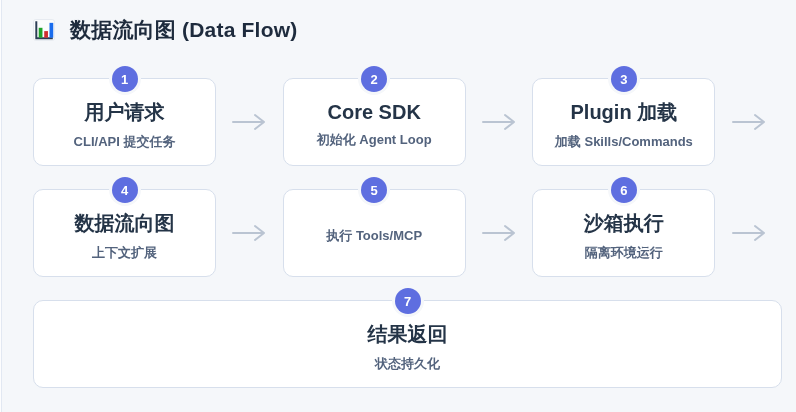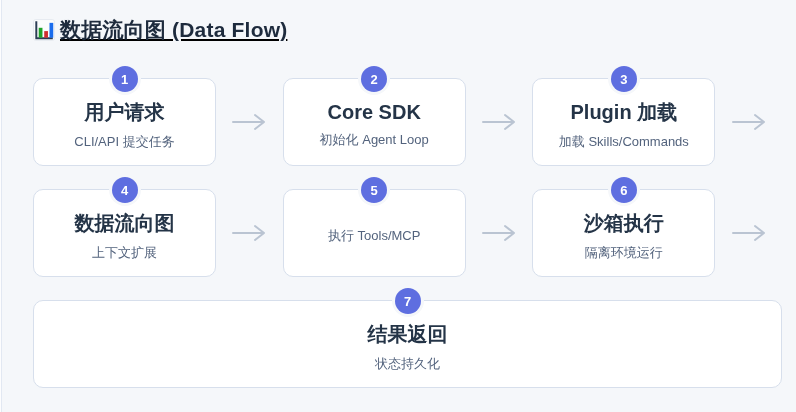--- a/index.html
+++ b/index.html
@@ -19,23 +19,22 @@
     background:var(--bg);
     font-family:"Liberation Sans","DejaVu Sans",sans-serif;
     position:relative;
   }
   .left-edge{
     position:absolute;left:0;top:0;bottom:0;width:2px;
     background:#fdfdfe;border-right:1.5px solid #e2e8f2;
   }
   .container{padding:16px 14px 0 33px;}
   .page-title{
-    display:flex;align-items:center;gap:5px;
+    display:flex;align-items:center;gap:15px;
     margin-bottom:34px;
-    text-decoration:underline;
   }
   .page-title .title-text{
     font-size:21px;font-weight:bold;color:var(--title);
     letter-spacing:.2px;
   }
   .chart-icon{width:22px;height:22px;display:inline-block;}
   .row{
     display:flex;align-items:stretch;margin-bottom:23px;
   }
   .card{
@@ -53,21 +52,21 @@
     width:26px;height:26px;border-radius:50%;
     background:var(--badge);color:var(--badge-text);
     font-size:13px;font-weight:bold;
     display:flex;align-items:center;justify-content:center;
     box-shadow:0 0 0 3px var(--bg);
   }
   .card-title{
     font-size:20px;font-weight:bold;color:var(--card-title);
   }
   .card-sub{
-    font-size:13px;color:var(--card-sub);
+    font-size:13px;color:var(--card-sub);font-weight:bold;
   }
   .arrow{
     flex:1;display:flex;align-items:center;justify-content:center;
   }
   .arrow svg{display:block;}
 </style>
 </head>
 <body>
 
 <div class="left-edge"></div>

